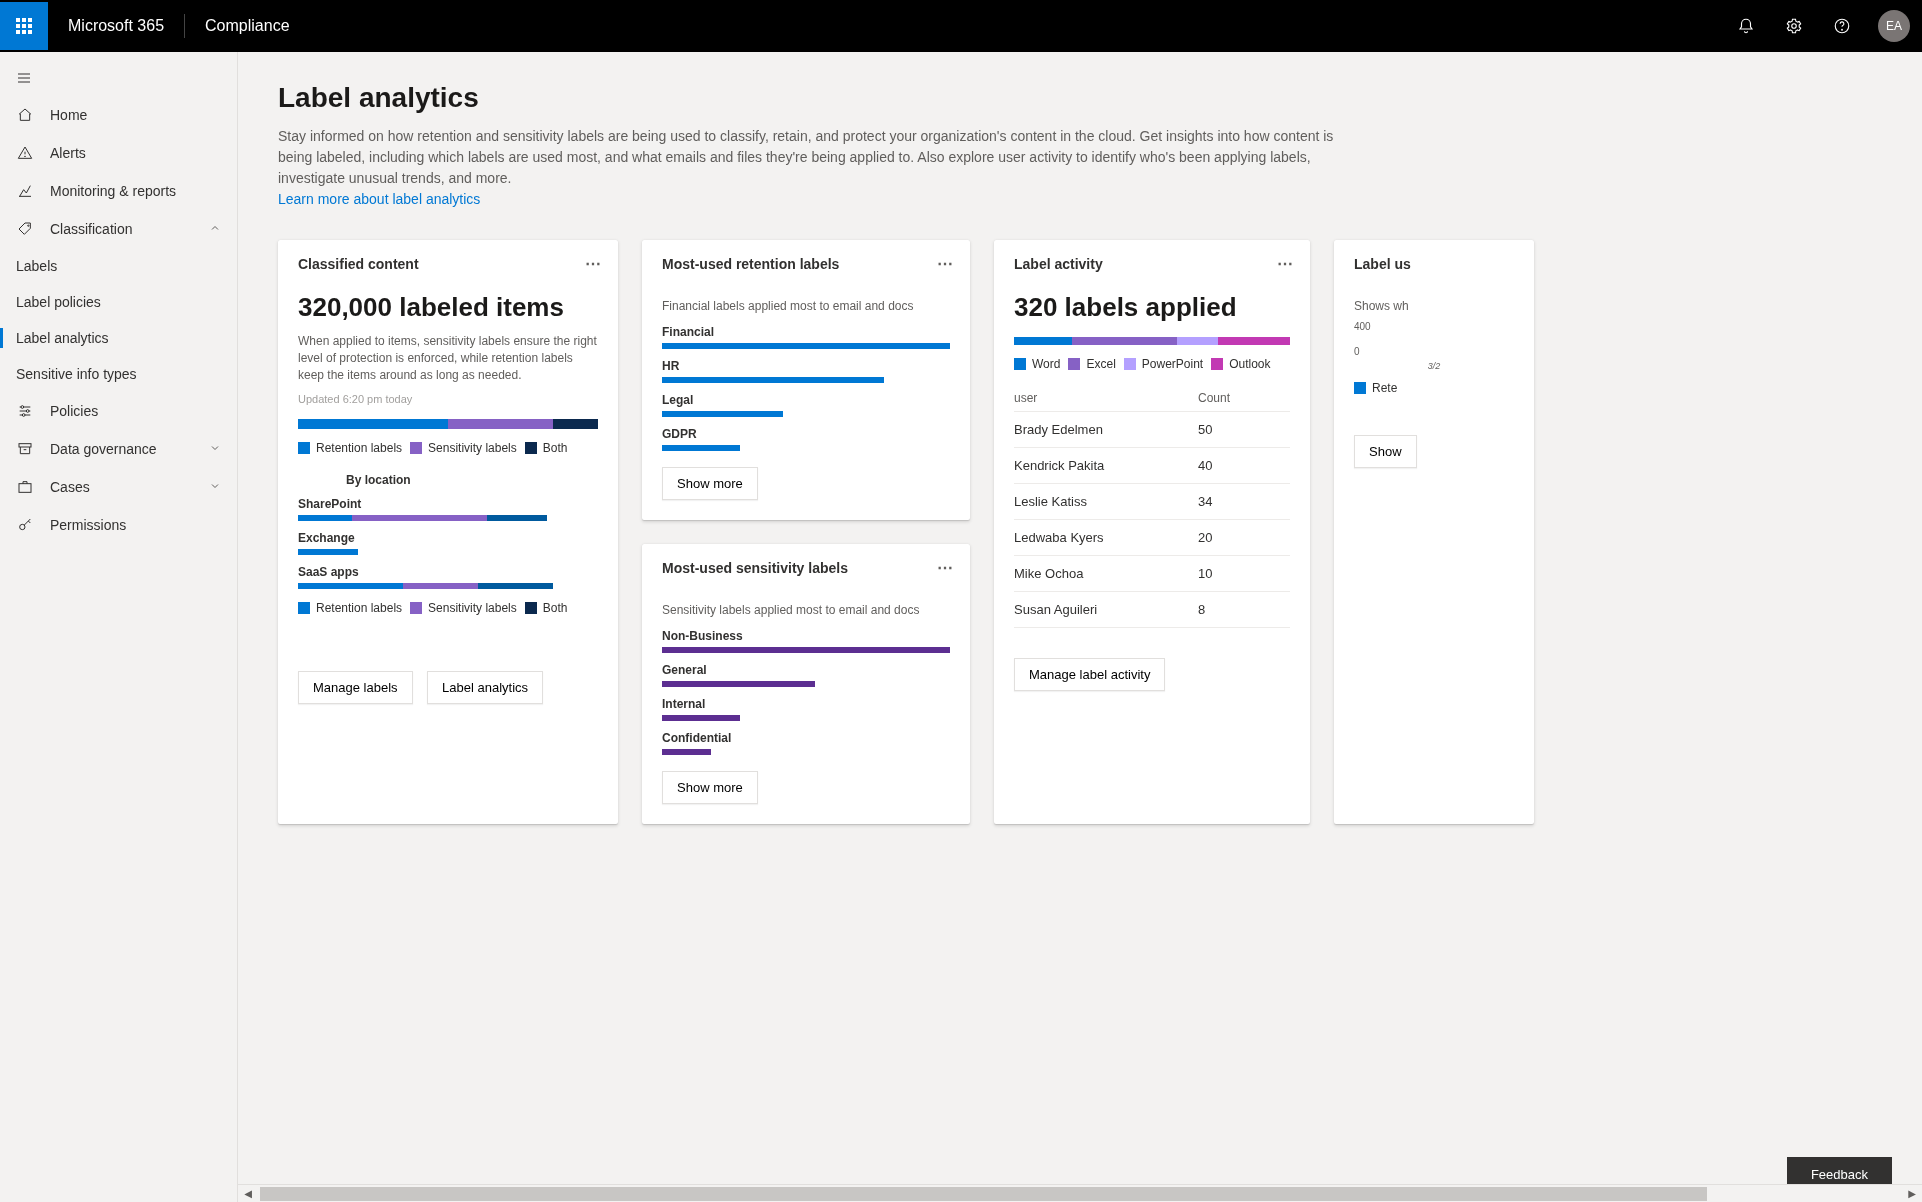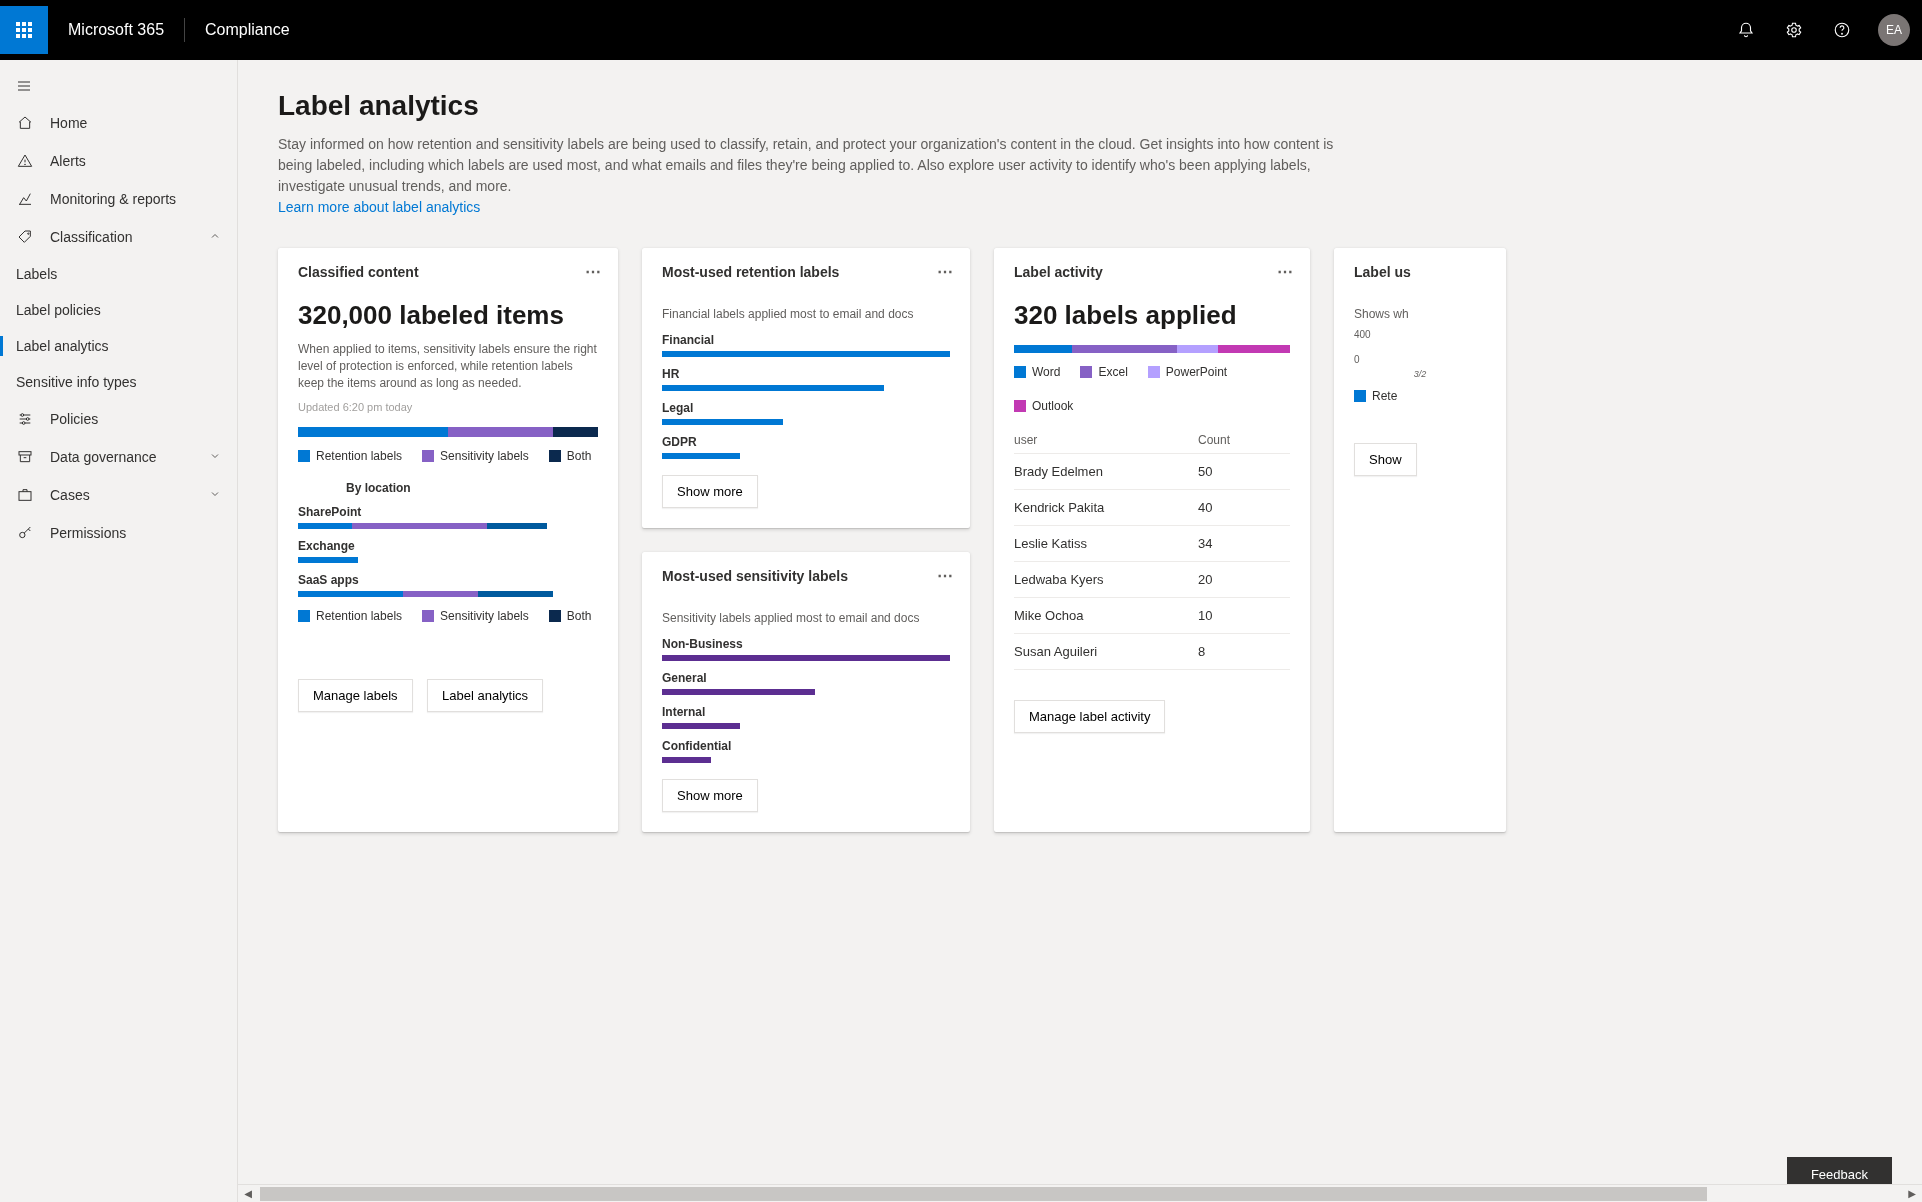--- a/index.html
+++ b/index.html
@@ -1,19 +1,19 @@
 <!DOCTYPE html>
 <html><head>
 <meta charset="utf-8">
 <style>
 * { margin: 0; padding: 0; box-sizing: border-box; font-family: "Segoe UI", -apple-system, sans-serif; }
 body { background: #f3f2f1; overflow: hidden; }
 
 
-.topbar { height: 60px; background: #000; display: flex; align-items: center; color: #fff; }
+.topbar { height: 52px; background: #000; display: flex; align-items: center; color: #fff; }
 .waffle { width: 48px; height: 48px; background: #0078d4; display: flex; align-items: center; justify-content: center; cursor: pointer; }
 .waffle-grid { display: grid; grid-template-columns: repeat(3,4px); grid-template-rows: repeat(3,4px); gap: 2px; }
 .waffle-grid span { width: 4px; height: 4px; background: #fff; }
 .brand { padding: 0 20px; font-size: 16px; }
 .divider-v { width: 1px; height: 24px; background: #444; }
 .app-title { padding: 0 20px; font-size: 16px; }
 .spacer { flex: 1; }
 .top-icon { width: 48px; height: 48px; display: flex; align-items: center; justify-content: center; cursor: pointer; color:#fff; }
 .avatar { width: 32px; height: 32px; border-radius: 50%; background: #7a7574; display: flex; align-items: center; justify-content: center; font-size: 12px; margin: 0 12px; cursor: pointer; }
 
@@ -32,32 +32,32 @@
 .page-title { font-size: 28px; font-weight: 600; margin-bottom: 12px; color:#1b1a19; }
 .page-desc { font-size: 14px; color: #605e5c; line-height: 1.5; max-width: 1060px; }
 .page-desc a { color: #0078d4; text-decoration: none; cursor:pointer; }
 
 .cards-row { display: flex; gap: 24px; margin-top: 30px; }
 .col { display:flex; flex-direction:column; gap:24px; }
 .card { background: #fff; border-radius: 2px; box-shadow: 0 1.6px 3.6px rgba(0,0,0,.13), 0 .3px .9px rgba(0,0,0,.11); padding: 16px 20px 20px 20px; position:relative; }
 .card.w1 { width: 340px; }
 .card.w2 { width: 328px; }
 .card.w3 { width: 316px; }
-.card.w4 { width: 172px; }
+.card.w4 { width: 200px; }
 .card-title { font-size: 14px; font-weight: 600; color:#323130; padding-bottom:10px; }
 .card-menu { position:absolute; top:14px; right:16px; cursor:pointer; color:#605e5c; letter-spacing:1px; font-weight:bold; }
 
 .big-stat { font-size: 26px; font-weight: 700; color:#1b1a19; margin: 10px 0; }
 .card-desc { font-size: 12px; color:#605e5c; line-height:1.4; }
 .updated { font-size: 11px; color:#a19f9d; margin-top:10px; }
 
 .hbar-stacked { height:10px; display:flex; margin-top:14px; }
 .seg { height:100%; }
 
-.legend { display:flex; gap:20px; margin-top:12px; flex-wrap:wrap; }
+.legend { display:flex; gap:8px; margin-top:12px; flex-wrap:wrap; }
 .legend-item { display:flex; align-items:center; gap:6px; font-size:12px; color:#323130; }
 .swatch { width:12px; height:12px; }
 
 .section-label { font-size:12px; font-weight:700; color:#323130; margin-top:18px;padding-left:48px; }
 
 .bar-row .blabel { font-size:12px; font-weight:700; color:#323130; margin-top:10px; }
 .bar-row .btrack { height:6px; background:transparent; margin-top:4px; display:flex; }
 .bar-row .bfill { height:6px; }
 
 .btn { background:#fff; border:1px solid #e1dfdd; padding:8px 14px; font-size:13px; cursor:pointer; margin-top:16px; margin-right:10px; box-shadow:0 1px 1px rgba(0,0,0,.05); }

